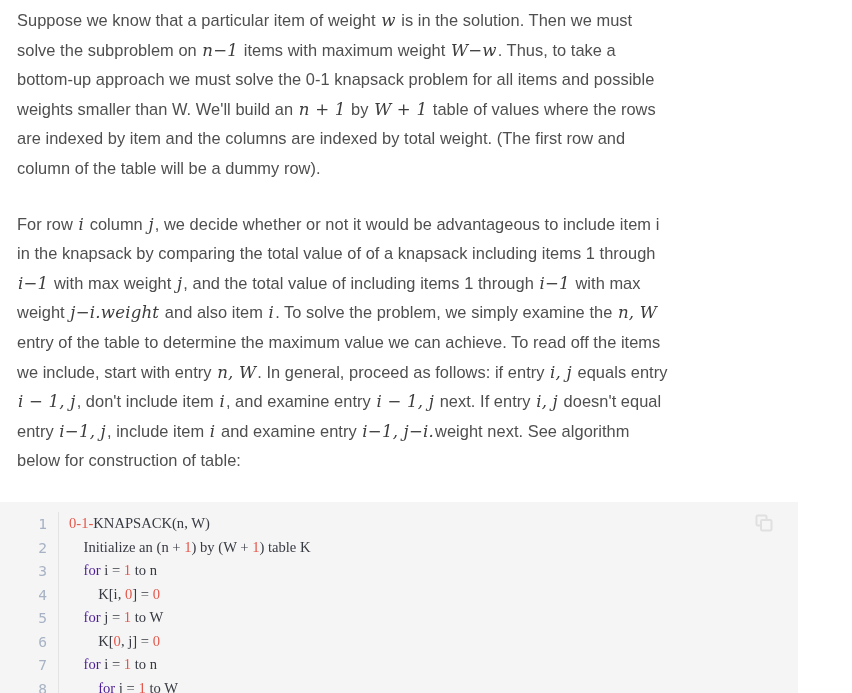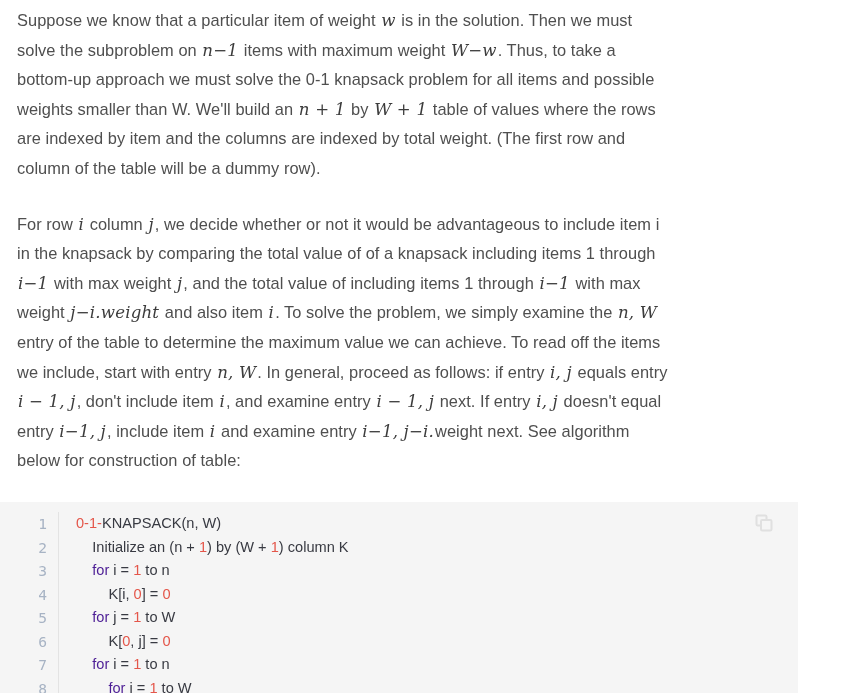--- a/index.html
+++ b/index.html
@@ -77,22 +77,22 @@
     padding-right: 11px;
     color: #a7b3c4;
     font-family: "DejaVu Sans Mono", "Liberation Mono", monospace;
     font-size: 14.6px;
     line-height: 21.6px;
     vertical-align: top;
     border-right: 1px solid #e3e3e3;
     user-select: none;
   }
   .cl {
-    padding-left: 17px;
-    font-family: Liberation Sans, sans-serif;
+    padding-left: 10px;
+    font-family: Liberation Serif, serif;
     font-size: 14.6px;
     line-height: 21.6px;
     color: #383a42;
     white-space: pre;
     vertical-align: top;
   }
   .kw  { color: #4c1d95; }
   .num { color: #e4564a; }
   .red { color: #e4564a; }
 
@@ -126,21 +126,21 @@
     </svg>
   </span>
   <table class="code-table">
     <tbody id="code-host">
         <tr class="code-row">
           <td class="ln">1</td>
           <td class="cl"><span class="red">0-1-</span><span>KNAPSACK(n, W)</span></td>
         </tr>
         <tr class="code-row">
           <td class="ln">2</td>
-          <td class="cl"><span>    Initialize an (n + </span><span class="num">1</span><span>) by (W + </span><span class="num">1</span><span>) column K</span></td>
+          <td class="cl"><span>    Initialize an (n + </span><span class="num">1</span><span>) by (W + </span><span class="num">1</span><span>) table K</span></td>
         </tr>
         <tr class="code-row">
           <td class="ln">3</td>
           <td class="cl"><span>    </span><span class="kw">for</span><span> i = </span><span class="num">1</span><span> to n</span></td>
         </tr>
         <tr class="code-row">
           <td class="ln">4</td>
           <td class="cl"><span>        K[i, </span><span class="num">0</span><span>] = </span><span class="num">0</span></td>
         </tr>
         <tr class="code-row">

